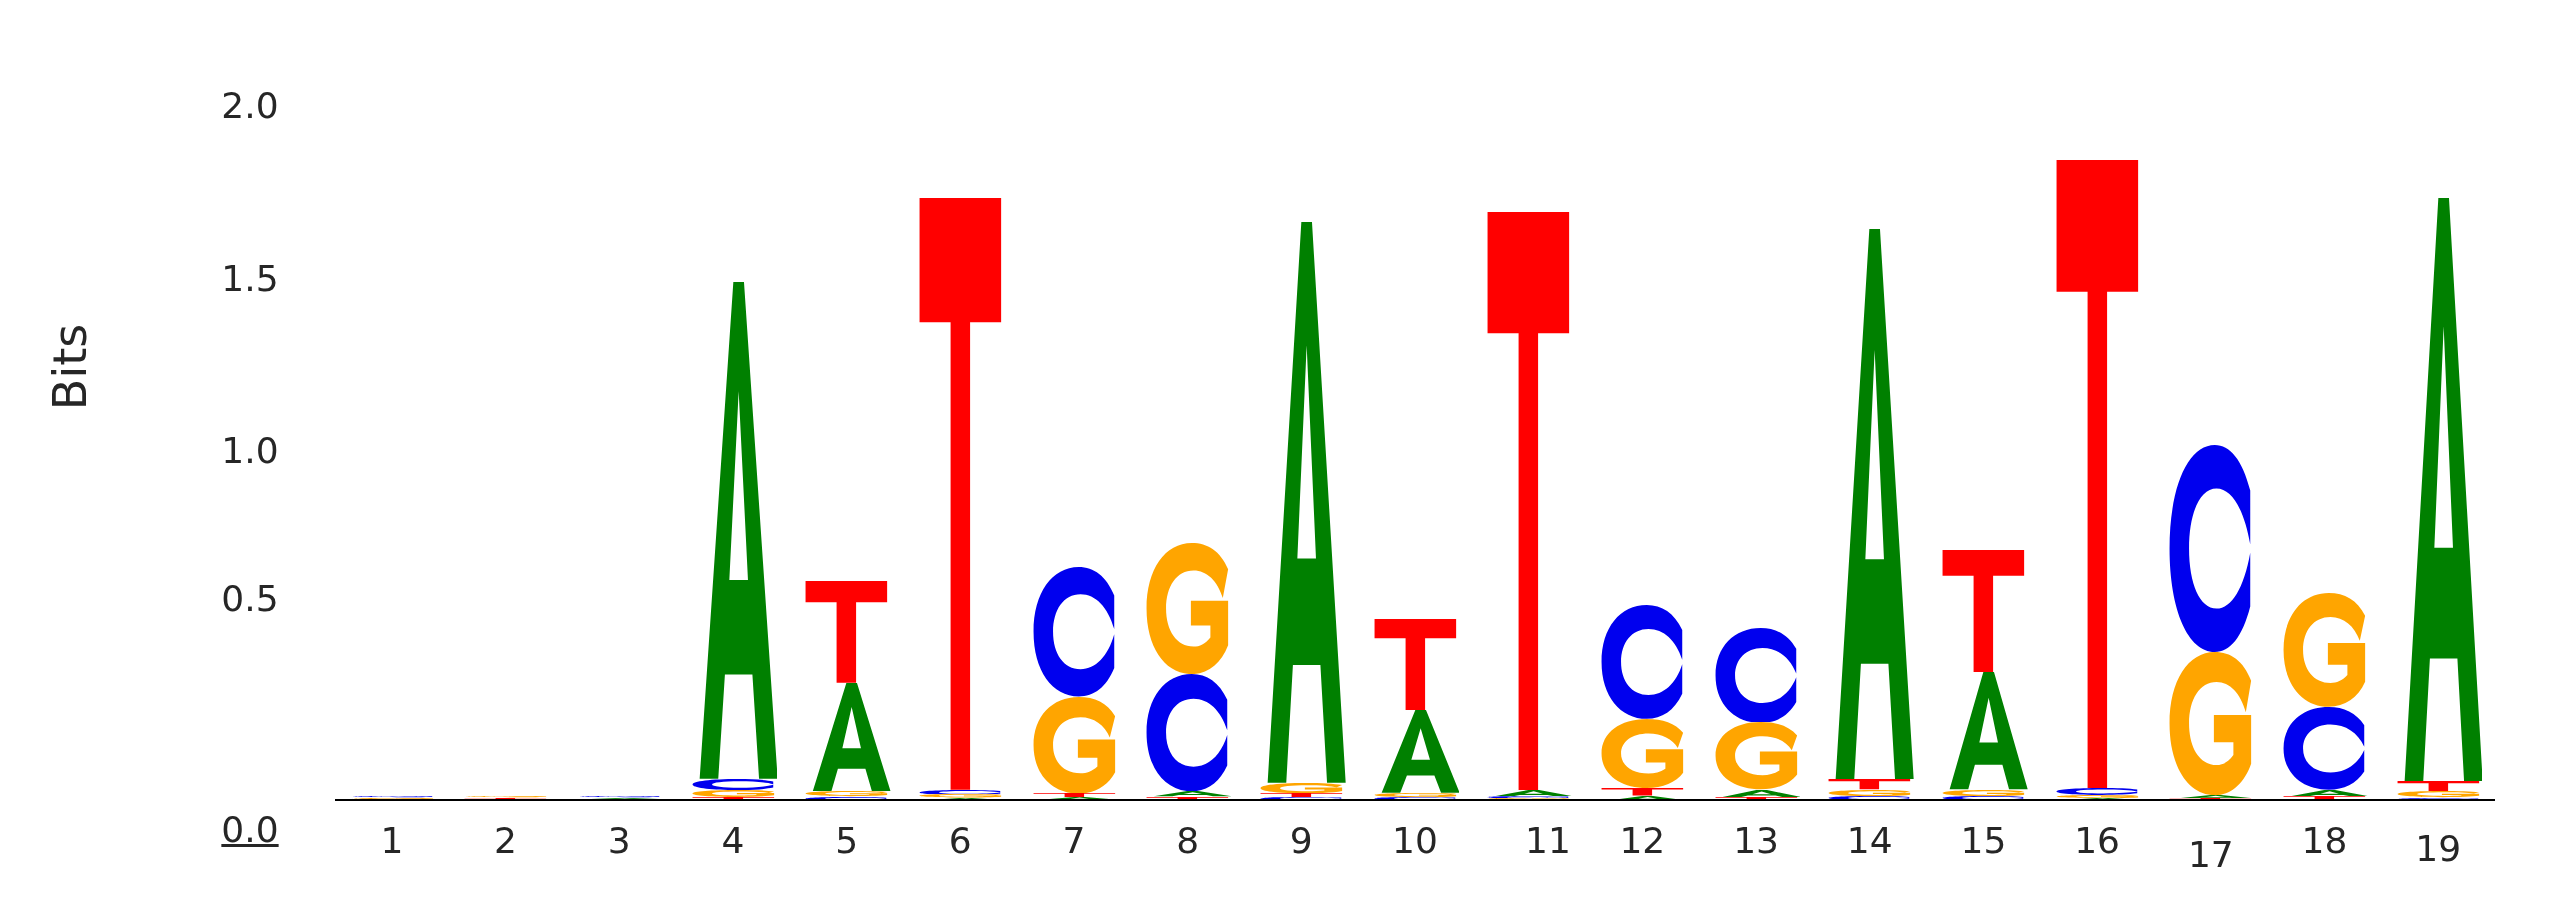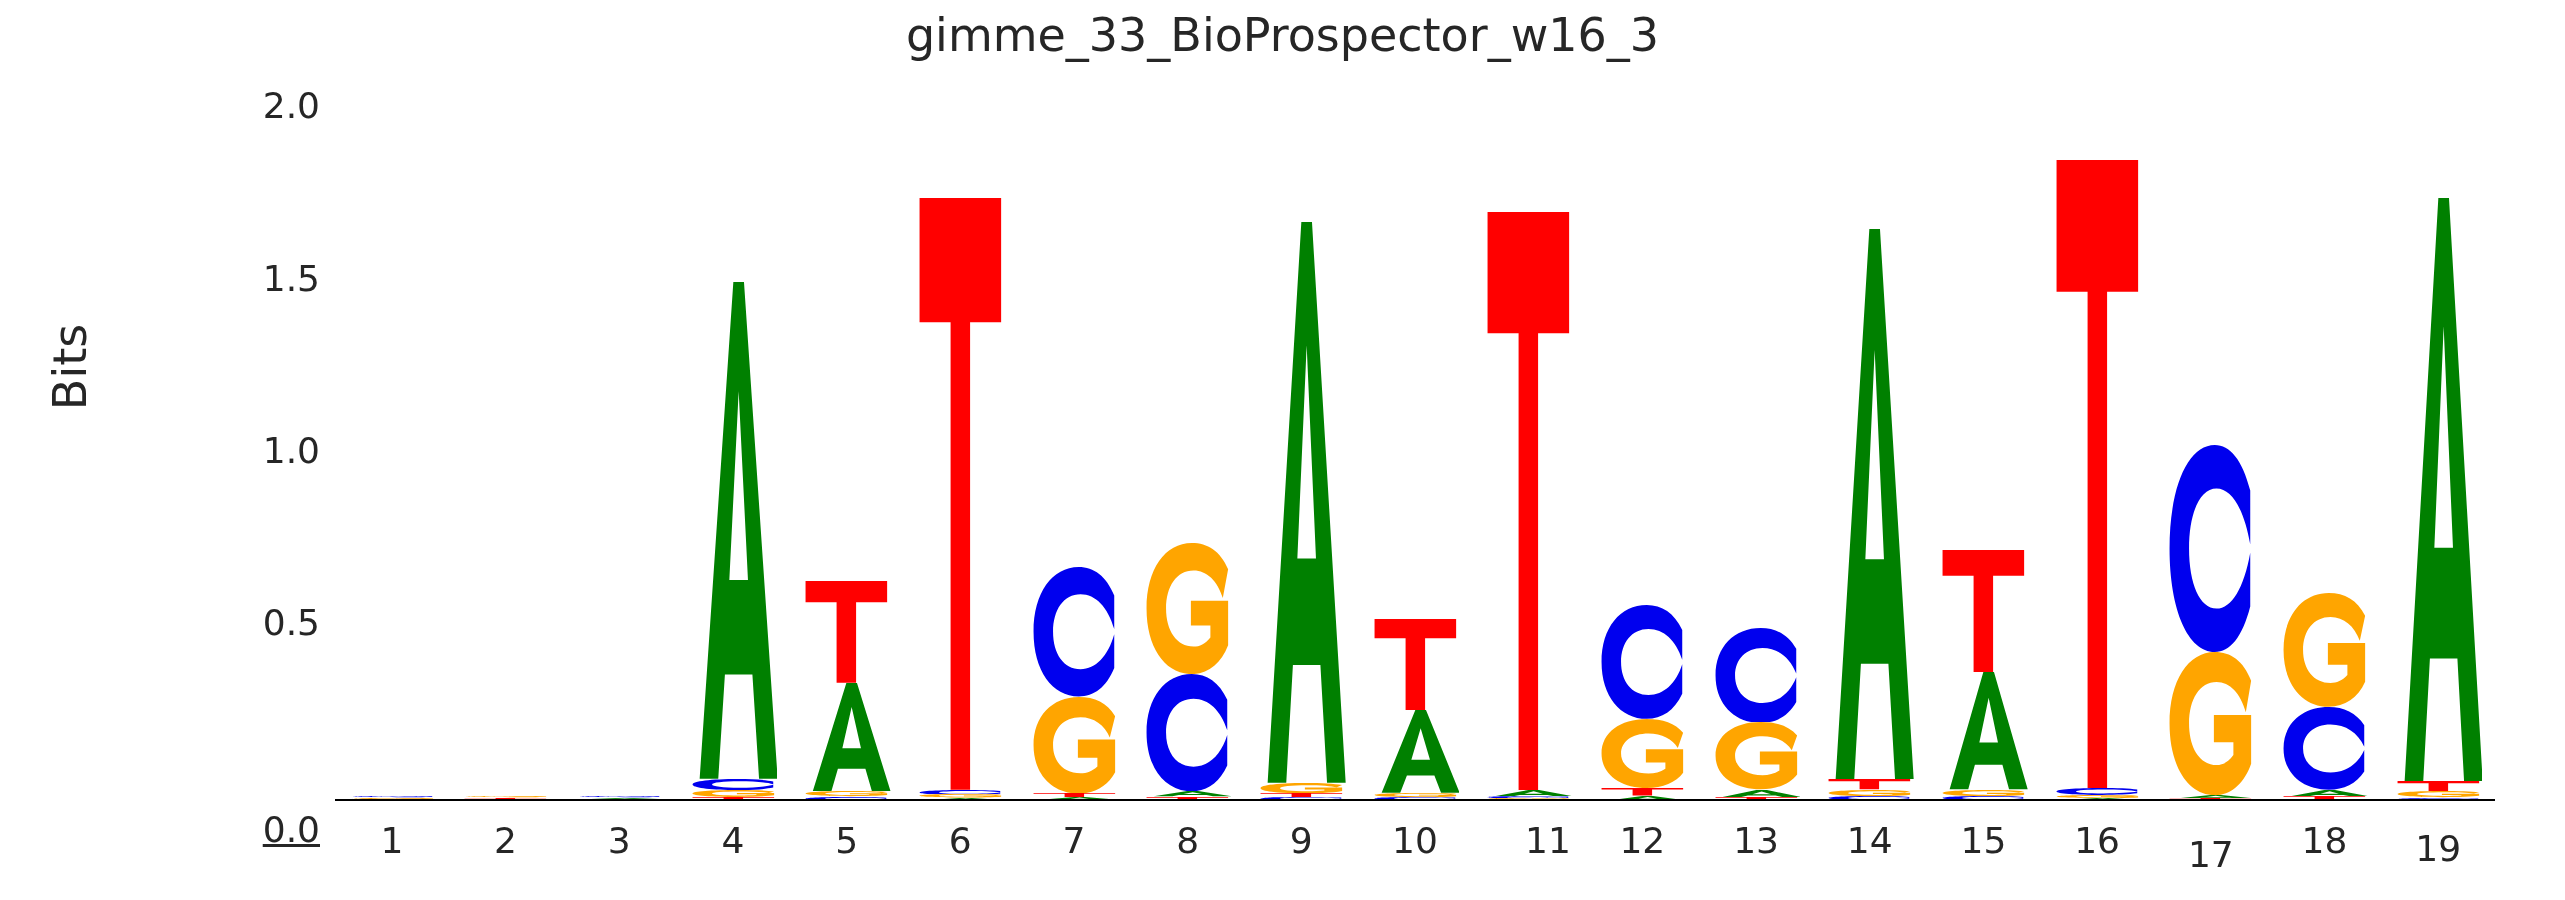--- a/index.html
+++ b/index.html
@@ -36,21 +36,21 @@
     font-size: 46px;
     color: #262626;
     transform: rotate(-90deg);
     transform-origin: center center;
     font-family: "DejaVu Sans", sans-serif;
   }
   .ytick {
     position: absolute;
     right: 0;
     width: 140px;
-    text-align: right;
+    text-align: center;
     font-size: 36px;
     color: #262626;
     font-family: "DejaVu Sans", sans-serif;
   }
   #ytick-wrap {
     position: absolute;
     left: 60px;
     top: 0;
     width: 260px;
     height: 900px;
@@ -81,27 +81,26 @@
   .letter-svg {
     position: absolute;
     display: block;
   }
 </style>
 </head>
 <body>
 
 <div id="root">
 
-  <div id="chart-title">gimme_33_BioProspector_w16_3</div>
 
   <div id="ylabel">Bits</div>
 
   <div id="ytick-wrap">
       <div class="ytick" style="top: 809px; text-decoration: underline;">0.0</div>
-      <div class="ytick" style="top: 602px;">0.5</div>
+      <div class="ytick" style="top: 578px;">0.5</div>
       <div class="ytick" style="top: 430px;">1.0</div>
       <div class="ytick" style="top: 257.5px;">1.5</div>
       <div class="ytick" style="top: 85px;">2.0</div>
     </div>
 
   <div id="plot-area" style="left: 0px; top: 0px; width: 2565px; height: 900px;">
       <svg class="letter-svg" viewBox="0 0 100 100" preserveAspectRatio="none" width="88.67368421052632" height="1.2" style="left: 347.505px; top: 798.8px;">
         <path d="M50 0 L62 0 L100 100 L79 100 L71.5 79 L40.5 79 L33 100 L12 100 L50 0 Z M56 22 L45.5 60 L66.5 60 Z" fill="#008000" fill-rule="evenodd"></path>
       </svg>
       <svg class="letter-svg" viewBox="0 0 100 100" preserveAspectRatio="none" width="88.67368421052632" height="1.2" style="left: 347.505px; top: 797.6px;">

